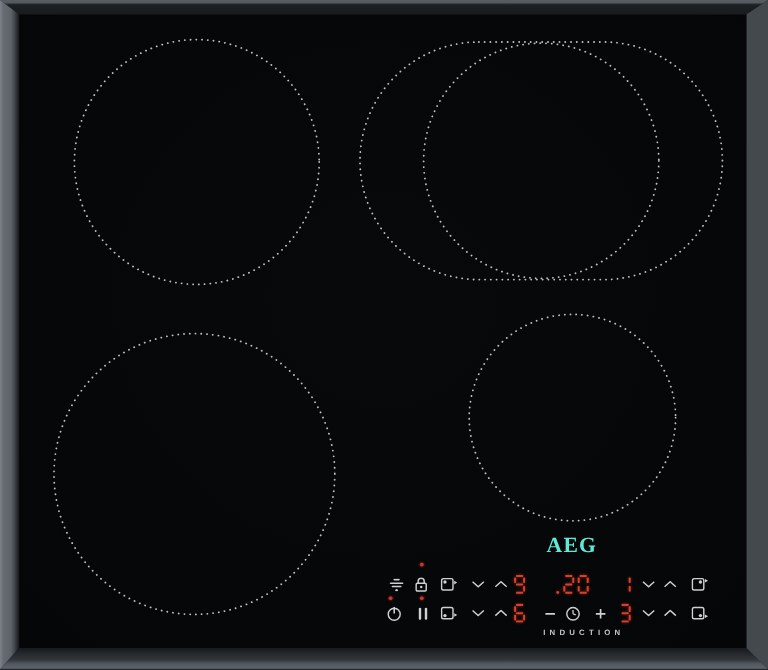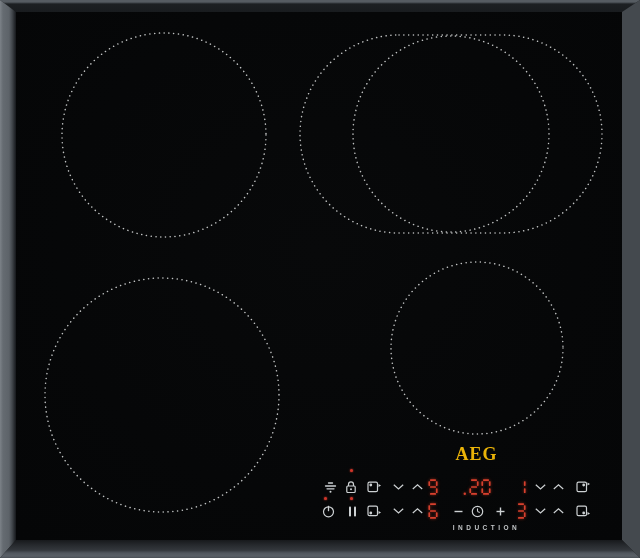--- a/index.html
+++ b/index.html
@@ -19,21 +19,21 @@
   .frame-bottom{position:absolute;inset:0;
     clip-path:polygon(0 558px,16px 540px,622px 540px,640px 558px);
     background:linear-gradient(180deg,#17191c 540px,#26292d 545px,#33373c 550px,#51575e 553px,#5b6168 556px,#4a5056 558px);}
   
   .glass{position:absolute;left:16px;top:12px;width:606px;height:528px;
     background:radial-gradient(ellipse at 50% 45%,#08090a 0%,#060708 60%,#050607 100%);}
   .zones-svg{position:absolute;left:0;top:0;}
   
   .logo{position:absolute;left:436px;top:444px;width:81px;text-align:center;
     font-family:"Liberation Serif",serif;font-weight:bold;font-size:18px;
-    color:#eab308;letter-spacing:1px;}
+    color:#5eead4;letter-spacing:1px;}
   .induction{position:absolute;left:416px;top:524px;width:141px;text-align:center;
     font-size:6.5px;font-weight:bold;letter-spacing:3.5px;color:#c3c6c8;}
   
   .ctl{position:absolute;width:16px;height:16px;display:flex;align-items:center;justify-content:center;}
   .chev{position:absolute;width:12px;height:7px;display:flex;align-items:center;justify-content:center;}
   .led{position:absolute;width:3px;height:3px;border-radius:50%;background:#d0352a;
        box-shadow:0 0 2px #e0402f;}
   .seg{position:absolute;display:flex;align-items:flex-start;gap:2px;
        filter:drop-shadow(0 0 1.5px rgba(255,64,32,.55));}
   svg{display:block;}

